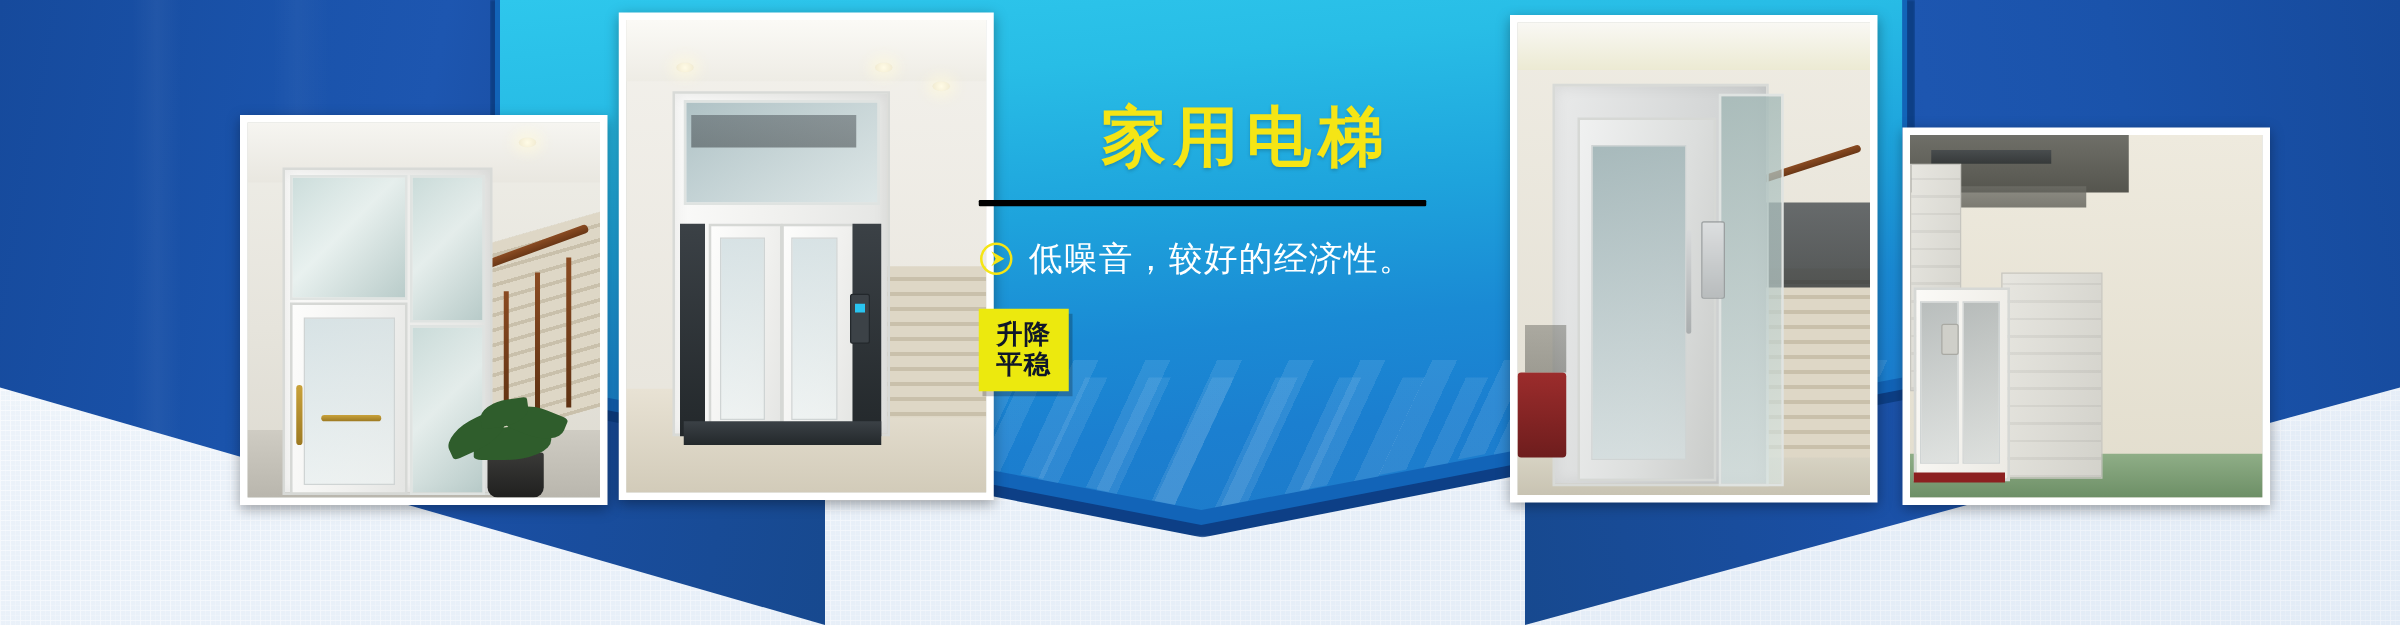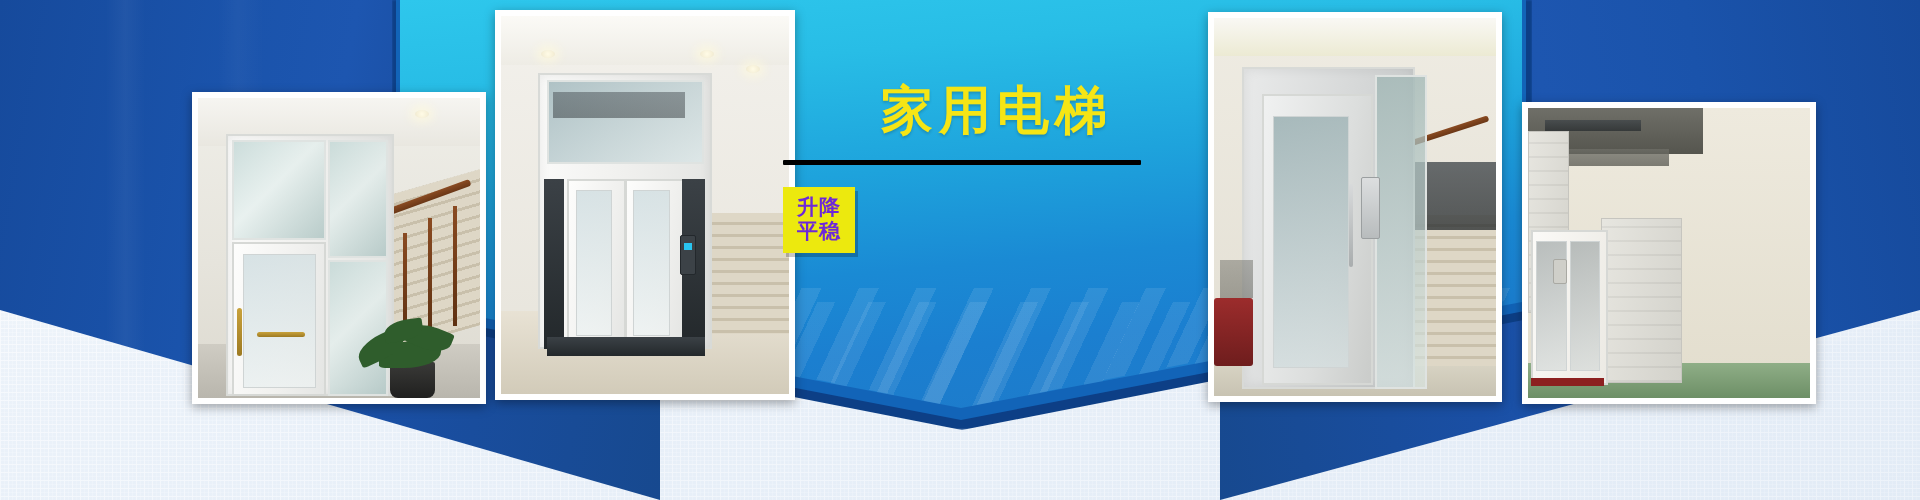--- a/index.html
+++ b/index.html
@@ -226,21 +226,21 @@
     white-space: nowrap;
   }
   .badges {
     display: flex;
     gap: 14px;
     margin-top: 22px;
   }
   .badge {
     width: 72px;
     background: #ece90e;
-    color: #6d28d9;
+    color: #0f172a;
     font-size: 21px;
     font-weight: bold;
     line-height: 1.12;
     text-align: center;
     padding: 9px 0 10px 0;
     letter-spacing: 1px;
     box-shadow: 3px 4px 0 rgba(0,0,0,0.22);
   }
   .badge span { display: block; }
 </style>
@@ -372,20 +372,29 @@
       </div>
     </div>
   </div>
 
   <div class="text-block">
 
     <h1 class="title">家用电梯</h1>
 
     <div class="rule"></div>
 
+    <div class="subtitle-row">
+      <span class="arrow-icon">
+        <svg viewBox="0 0 28 28" width="28" height="28" aria-hidden="true">
+          <circle cx="14" cy="14" r="12" fill="none" stroke="#f5e515" stroke-width="2"></circle>
+          <path d="M10 8 L20.5 14 L10 20 L13.5 14 Z" fill="#f5e515"></path>
+        </svg>
+      </span>
+      <span class="subtitle">低噪音，较好的经济性。</span>
+    </div>
 
     <div class="badges">
       <div class="badge">
         <span>升降</span>
         <span>平稳</span>
       </div>
     </div>
 
   </div>
 

